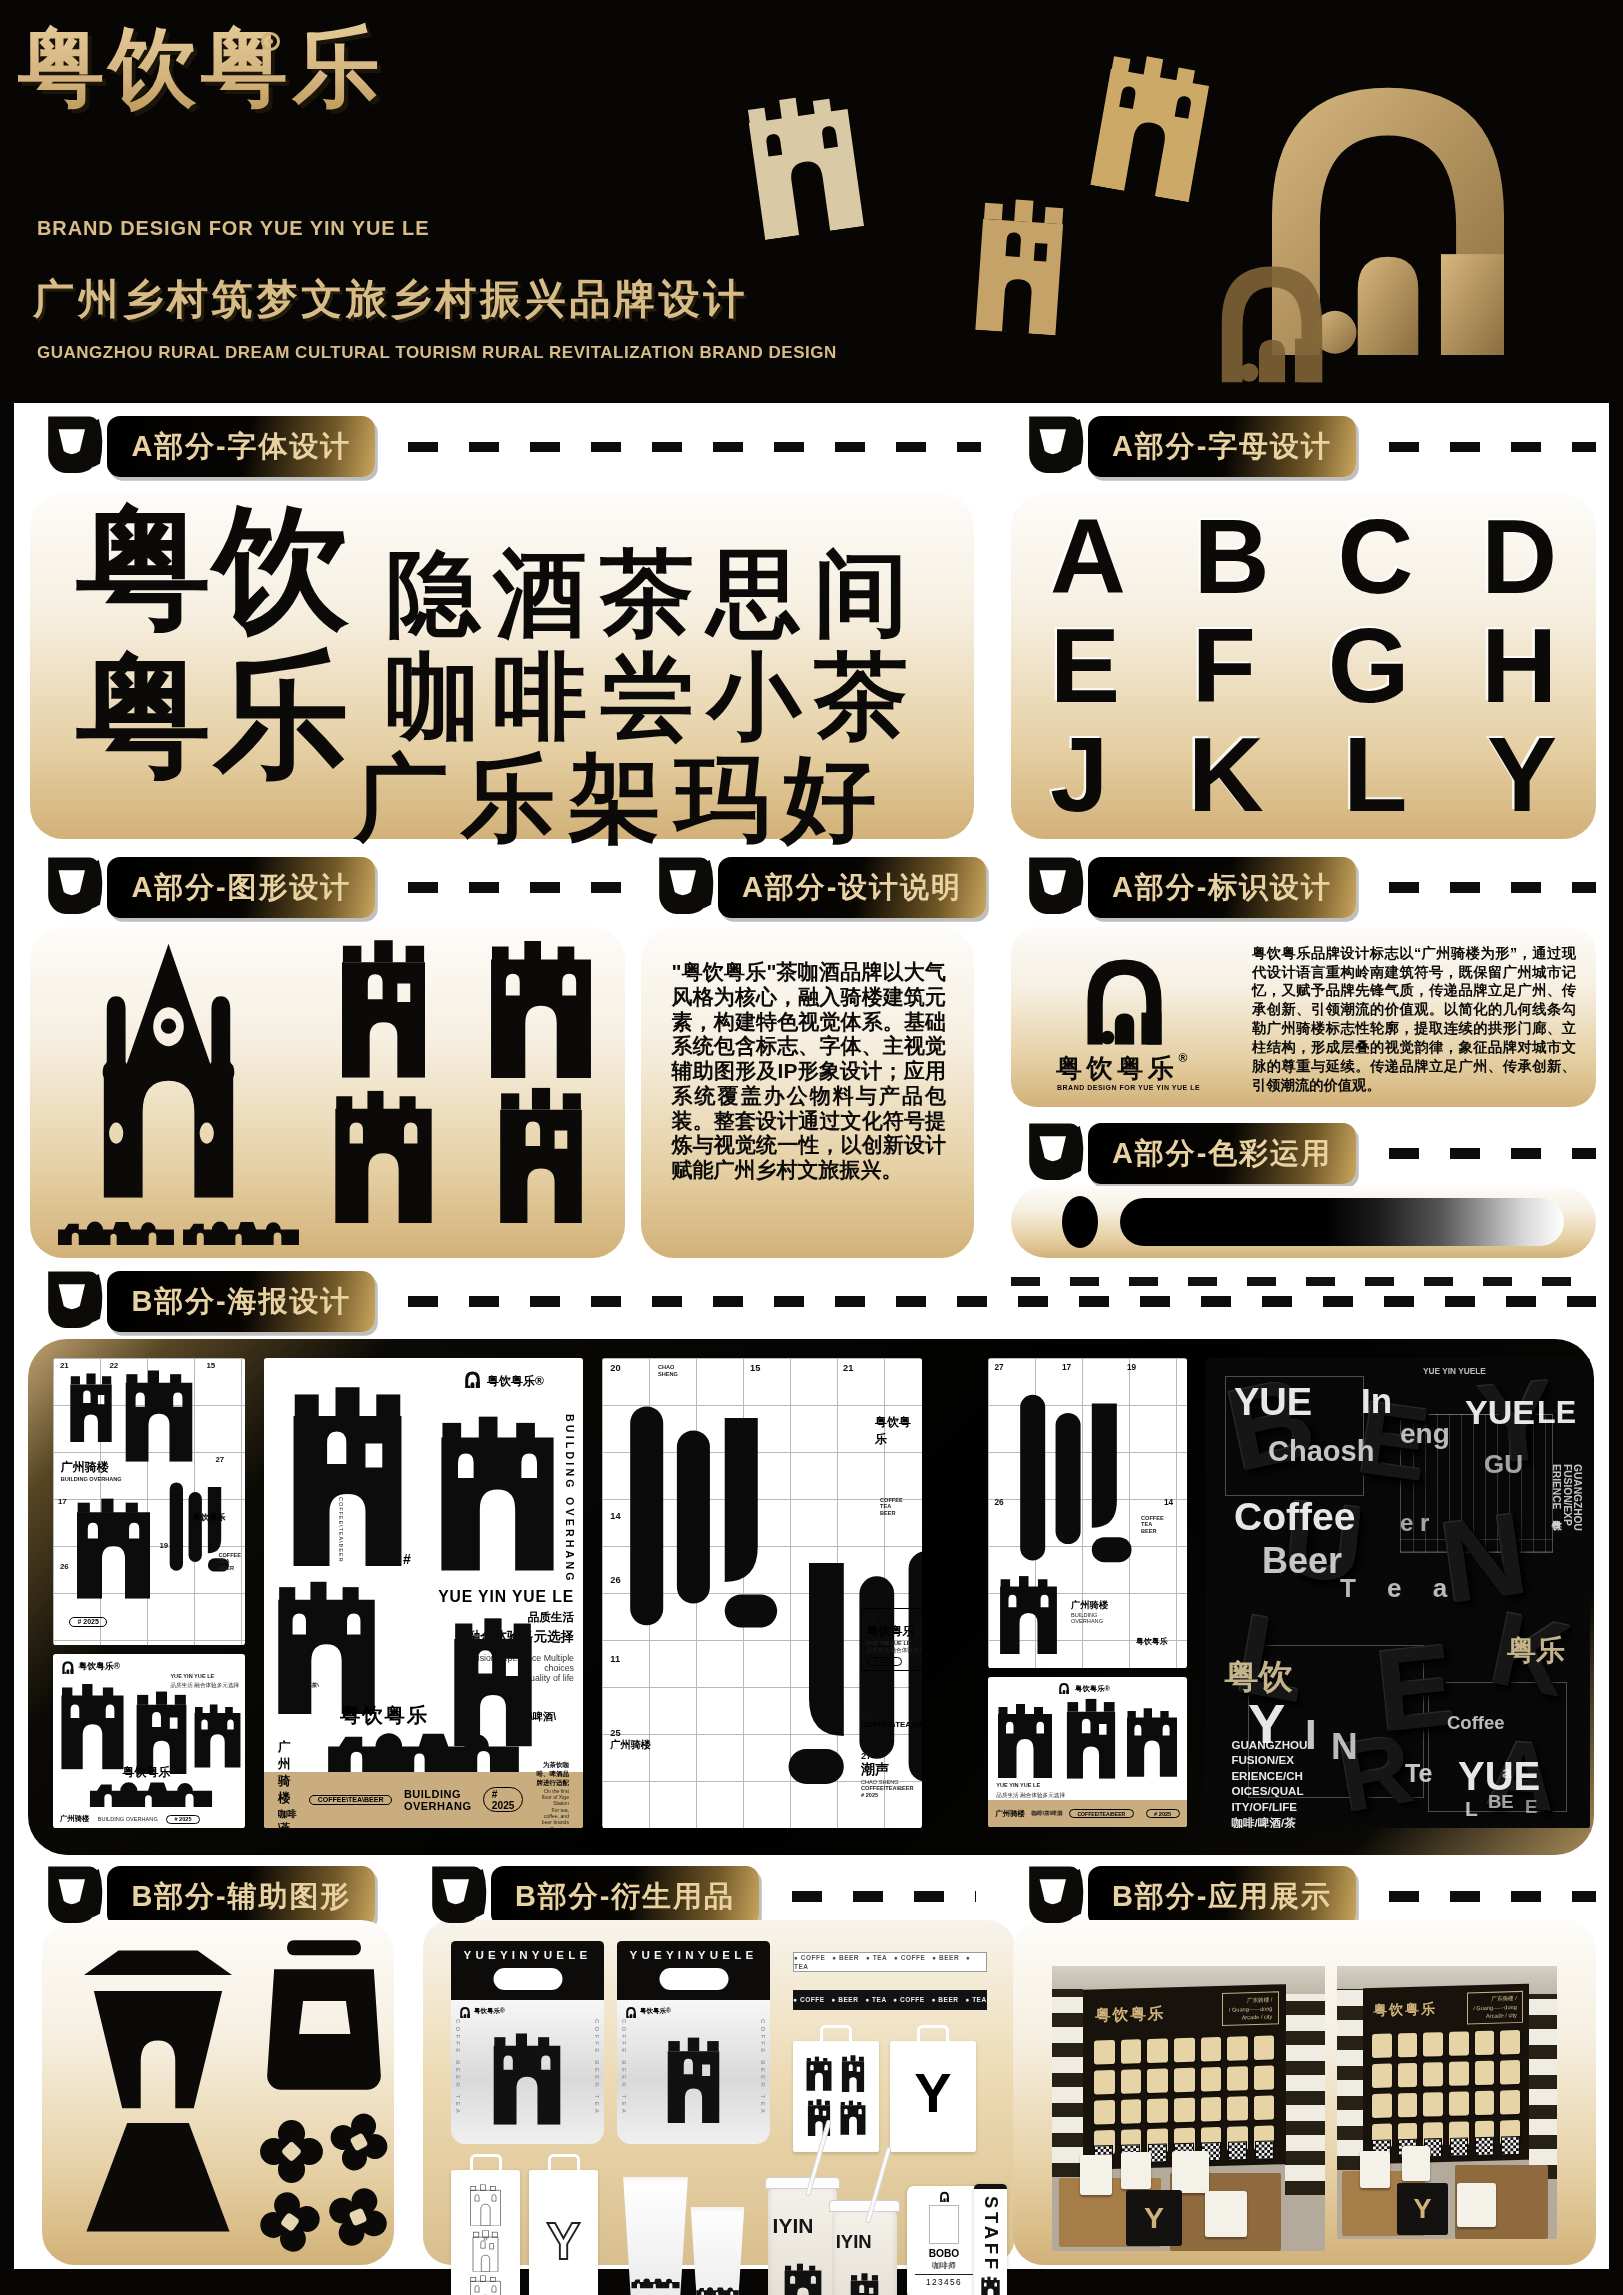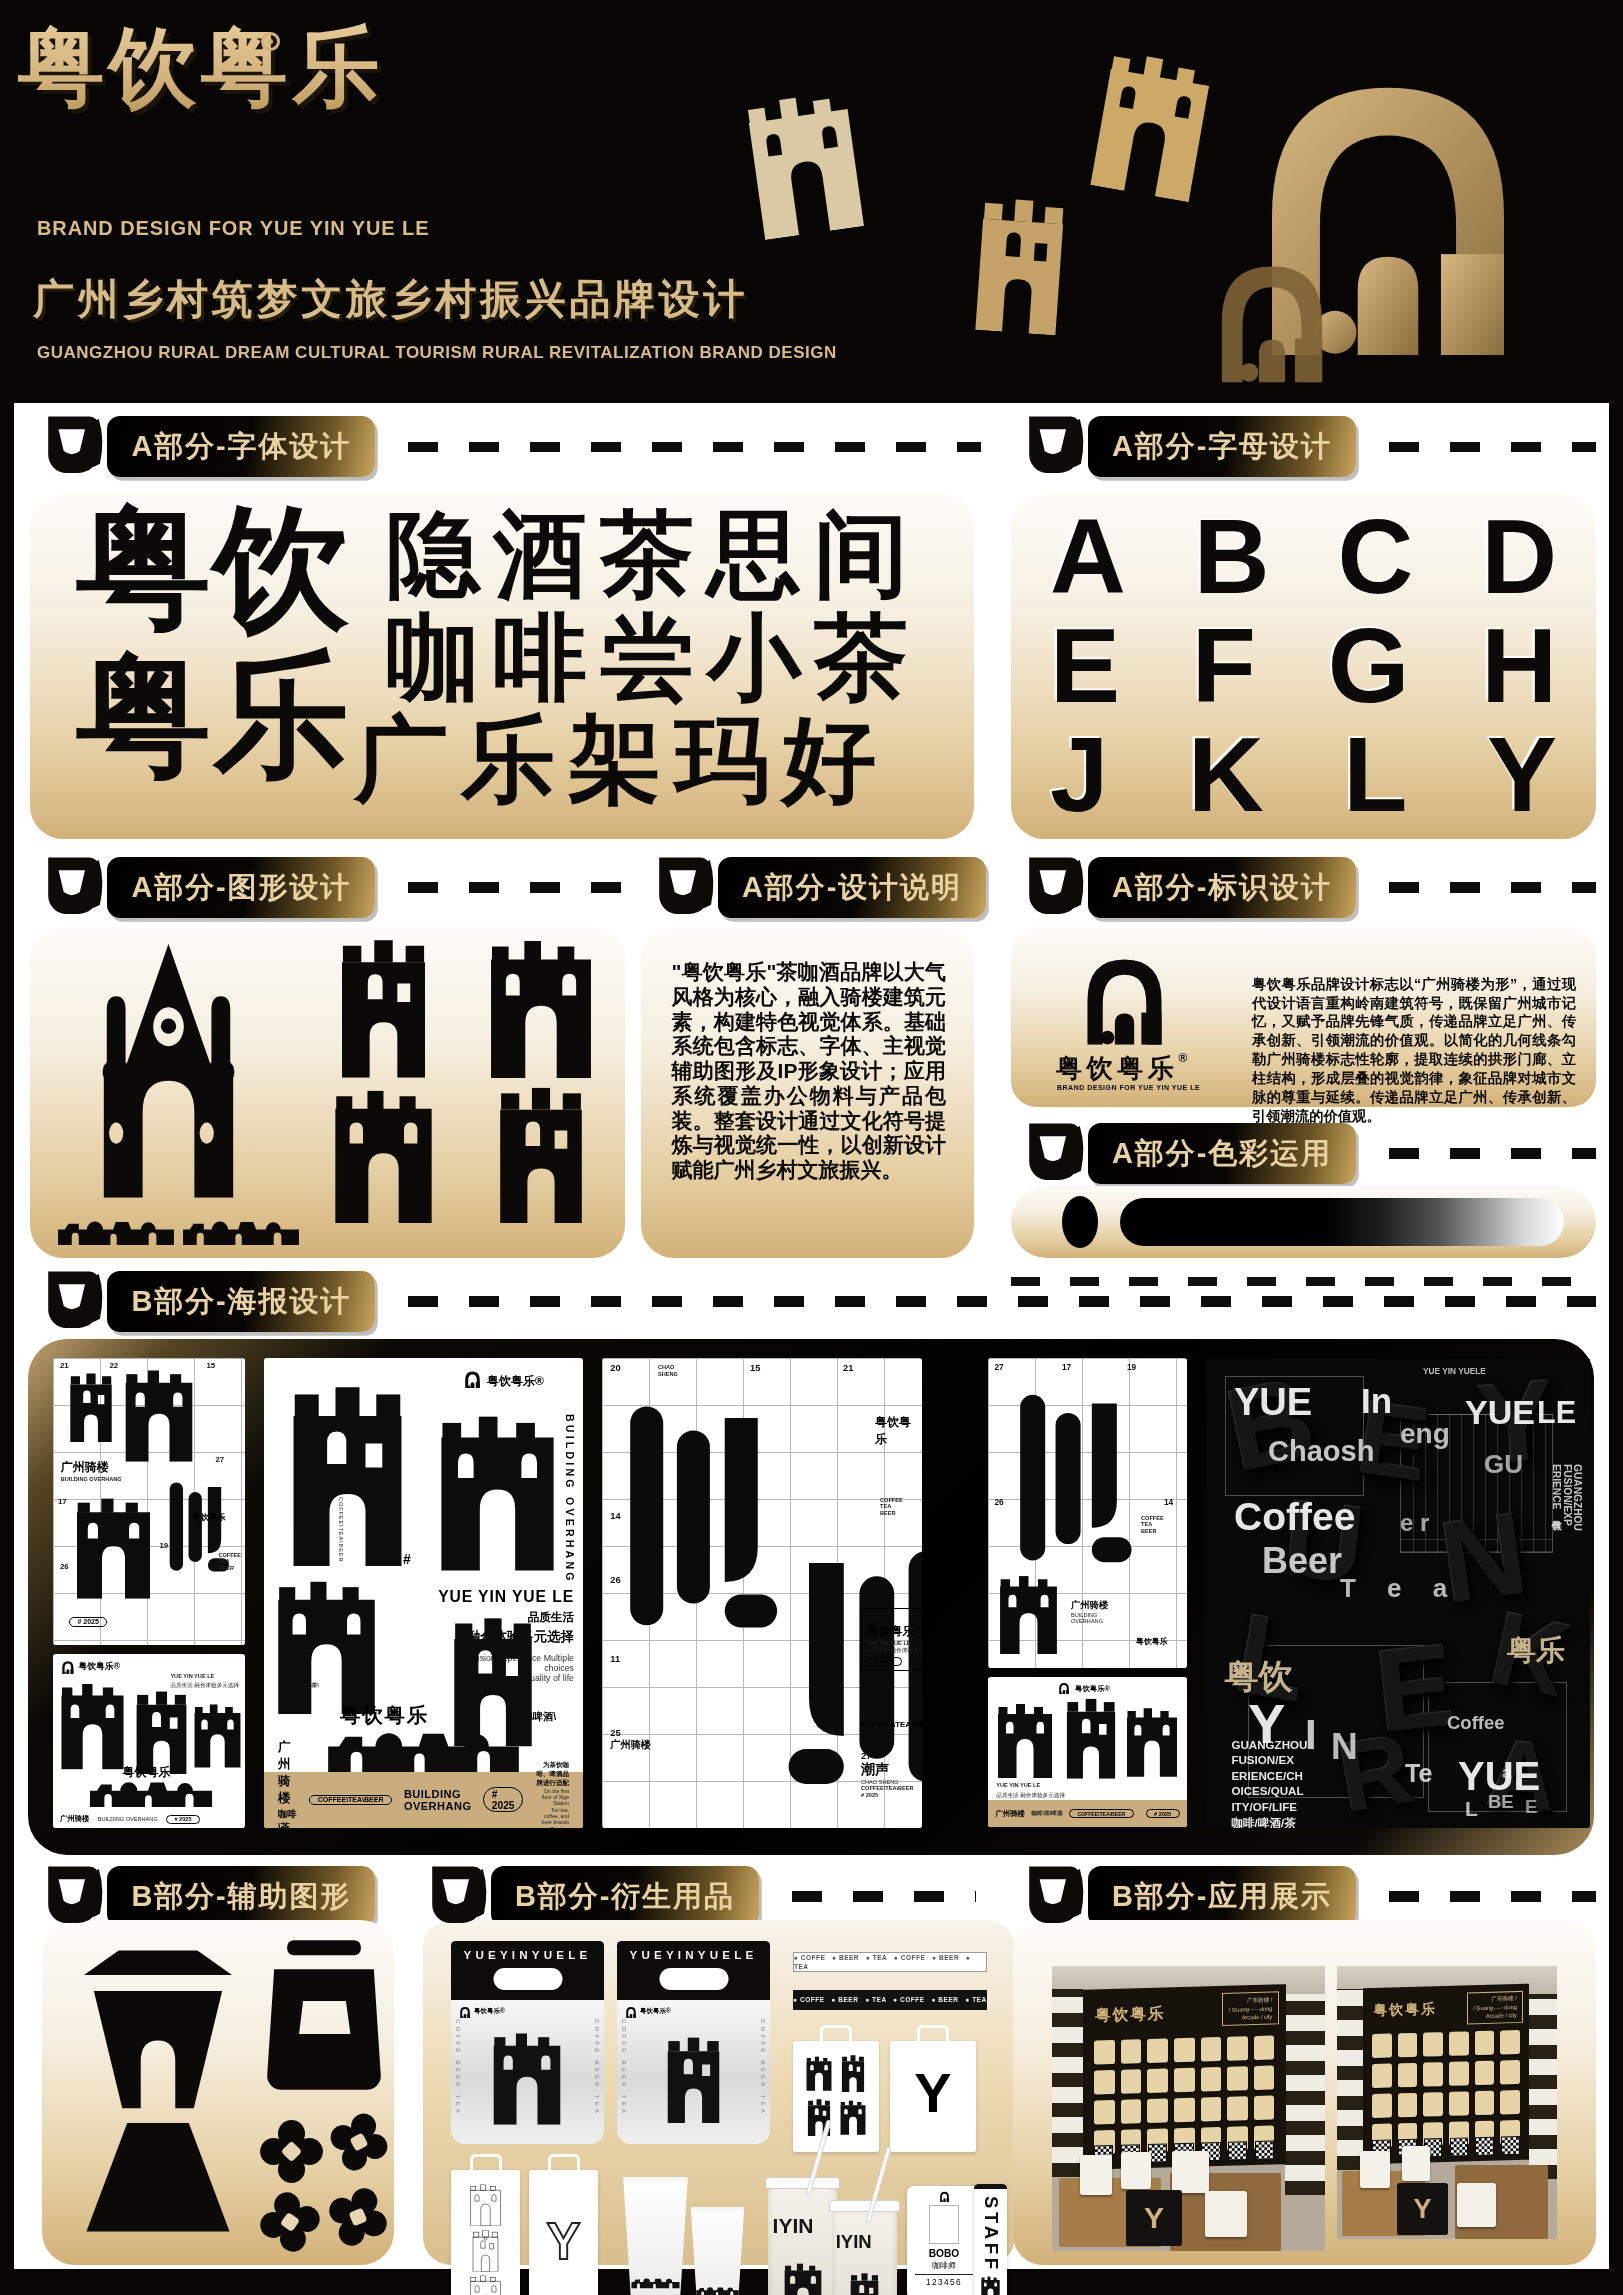--- a/index.html
+++ b/index.html
@@ -35,36 +35,36 @@
     background:repeating-linear-gradient(90deg,#0d0d0d 0 30px,transparent 30px 61px);}
 
   
   .gold-panel{position:absolute;border-radius:33px;
     background:linear-gradient(180deg,#fdfcf9 0%,#f6efe1 34%,#e6d1a6 72%,#d2b178 100%);}
   .cream-panel{position:absolute;border-radius:28px;
     background:linear-gradient(180deg,#f8f4ec 0%,#ecd9b1 48%,#d9bf8e 100%);}
 
   
   .zi-big{position:absolute;font-weight:900;font-size:135px;letter-spacing:2.8px;color:#0b0a08;line-height:1;}
-  .zi-row{position:absolute;font-weight:900;font-size:94px;letter-spacing:13px;color:#0b0a08;line-height:1;}
+  .zi-row{position:absolute;font-weight:900;font-size:94px;letter-spacing:13px;color:#0b0a08;line-height:1;margin-top:39px;}
   .letter-row{position:absolute;left:39px;right:39px;display:flex;justify-content:space-between;}
   .letter{font-size:105px;font-weight:900;color:#0b0a08;line-height:1;
     text-shadow:-2.3px -2.3px 0 rgba(255,255,255,.85);}
 
   
   .desc-text{position:absolute;left:30.5px;right:28px;top:33px;font-size:21px;line-height:1.18;
     font-weight:800;color:#0c0b09;text-align:justify;}
 
   
   .logo-grid{position:absolute;background-image:
       linear-gradient(#9a958c 0.5px,transparent 0.5px),linear-gradient(90deg,#9a958c 0.5px,transparent 0.5px);
     background-size:44px 44px;opacity:.55;}
   .logo-cn{position:absolute;font-size:26px;font-weight:900;letter-spacing:4.6px;color:#0b0a08;}
   .logo-en{position:absolute;font-size:7px;font-weight:700;letter-spacing:0.5px;color:#0b0a08;}
-  .logo-text{position:absolute;font-size:14.3px;line-height:1.32;font-weight:700;color:#0c0b09;text-align:justify;margin-top:31px;}
+  .logo-text{position:absolute;font-size:14.3px;line-height:1.32;font-weight:700;color:#0c0b09;text-align:justify;}
 
   
   .color-dot{position:absolute;left:51px;top:10.2px;width:36px;height:52px;background:#000;border-radius:50%;}
   .color-bar{position:absolute;left:109px;top:12px;right:32px;height:48px;border-radius:24px;
     background:linear-gradient(90deg,#000 0%,#000 46%,#1c1c1c 58%,#555 72%,#999 82%,#d8d8d8 91%,#fff 100%);}
   .dash-line{position:absolute;height:9.3px;
     background:repeating-linear-gradient(90deg,#111 0 29px,transparent 29px 59px);}
 
   
   .poster-panel{position:absolute;border-radius:39px;

